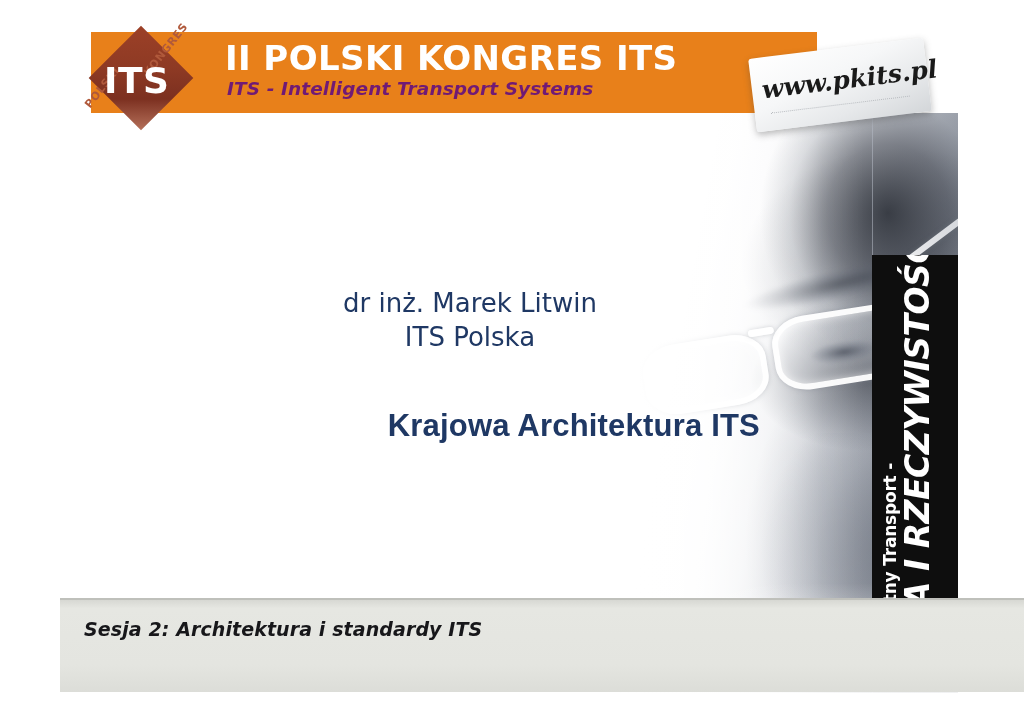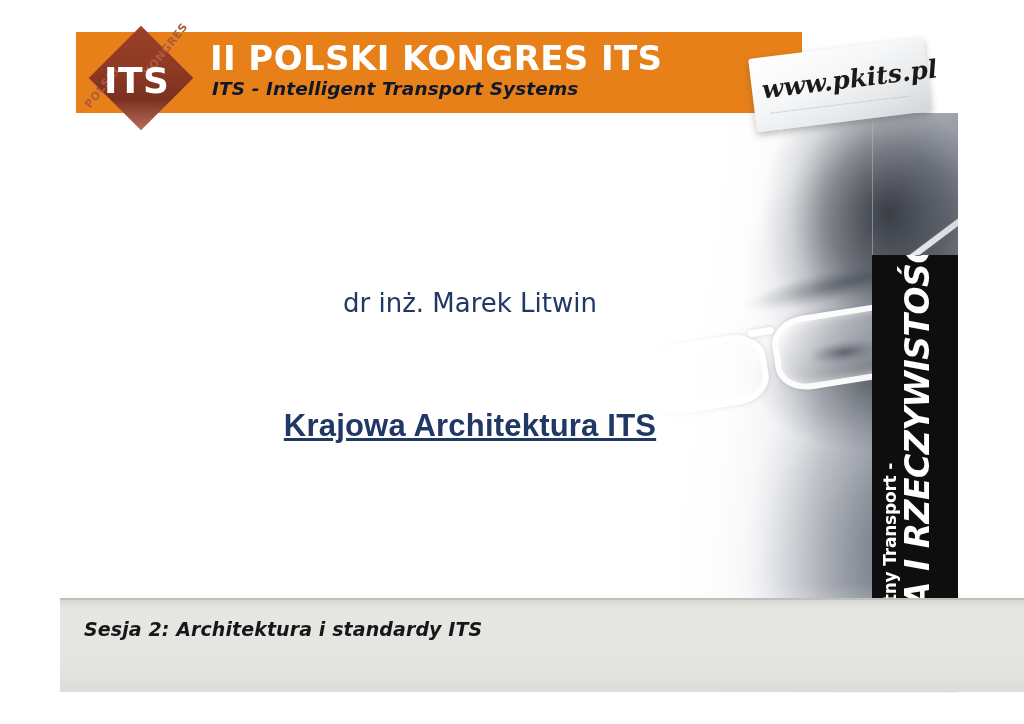--- a/index.html
+++ b/index.html
@@ -154,42 +154,42 @@
   .photo-seam {
     position: absolute;
     left: 272px; top: 0; bottom: 0;
     width: 1px;
     background: rgba(180,186,196,0.55);
   }
 
   
   #header-band {
     position: absolute;
-    left: 76px;
+    left: 91px;
     top: 32px;
     width: 726px;
     height: 81px;
     background: #e8801a;
   }
   #header-title {
     position: absolute;
     left: 134px;
     top: 6px;
     color: #ffffff;
     font-size: 34px;
     font-weight: bold;
     letter-spacing: 0.4px;
     font-family: "DejaVu Sans", sans-serif;
     white-space: nowrap;
   }
   #header-subtitle {
     position: absolute;
     left: 136px;
     top: 46px;
-    color: #0f172a;
+    color: #701a75;
     font-size: 18.5px;
     font-weight: bold;
     font-style: italic;
     letter-spacing: 0.1px;
     font-family: "DejaVu Sans", sans-serif;
     white-space: nowrap;
   }
 
   
   #logo {
@@ -326,28 +326,27 @@
     line-height: 1.32;
   }
   #speaker-name  { display: block; }
   #speaker-org   { display: block; }
 
   #slide-title {
     position: absolute;
     left: 180px;
     top: 408px;
     width: 580px;
-    text-align: center;
+    text-align: right;
     color: #1f3864;
     font-family: "Liberation Sans", sans-serif;
     font-weight: bold;
     font-size: 31px;
     letter-spacing: 0.2px;
     white-space: nowrap;
-    text-decoration: underline;
   }
 
   
   #footer-band {
     position: absolute;
     left: 60px;
     top: 598px;
     width: 1020px;
     height: 92px;
     background: linear-gradient(180deg, #d7d8d3 0%, #e6e7e2 9%, #e4e5e0 70%, #dcddd8 100%);
@@ -407,20 +406,21 @@
 
   <div id="vertical-band">
     <div id="vert-rot">
       <span id="vert-line1">Inteligentny Transport -</span>
       <span id="vert-line2">WIZJA I RZECZYWISTOŚĆ !</span>
     </div>
   </div>
 
   <div id="speaker-block">
     <span id="speaker-name">dr inż. Marek Litwin</span>
+    <span id="speaker-org">ITS Polska</span>
   </div>
 
   <div id="slide-title">Krajowa Architektura ITS</div>
 
   <div id="footer-band">
     <div id="footer-text">Sesja 2: Architektura i standardy ITS</div>
   </div>
 
 </div>
 

